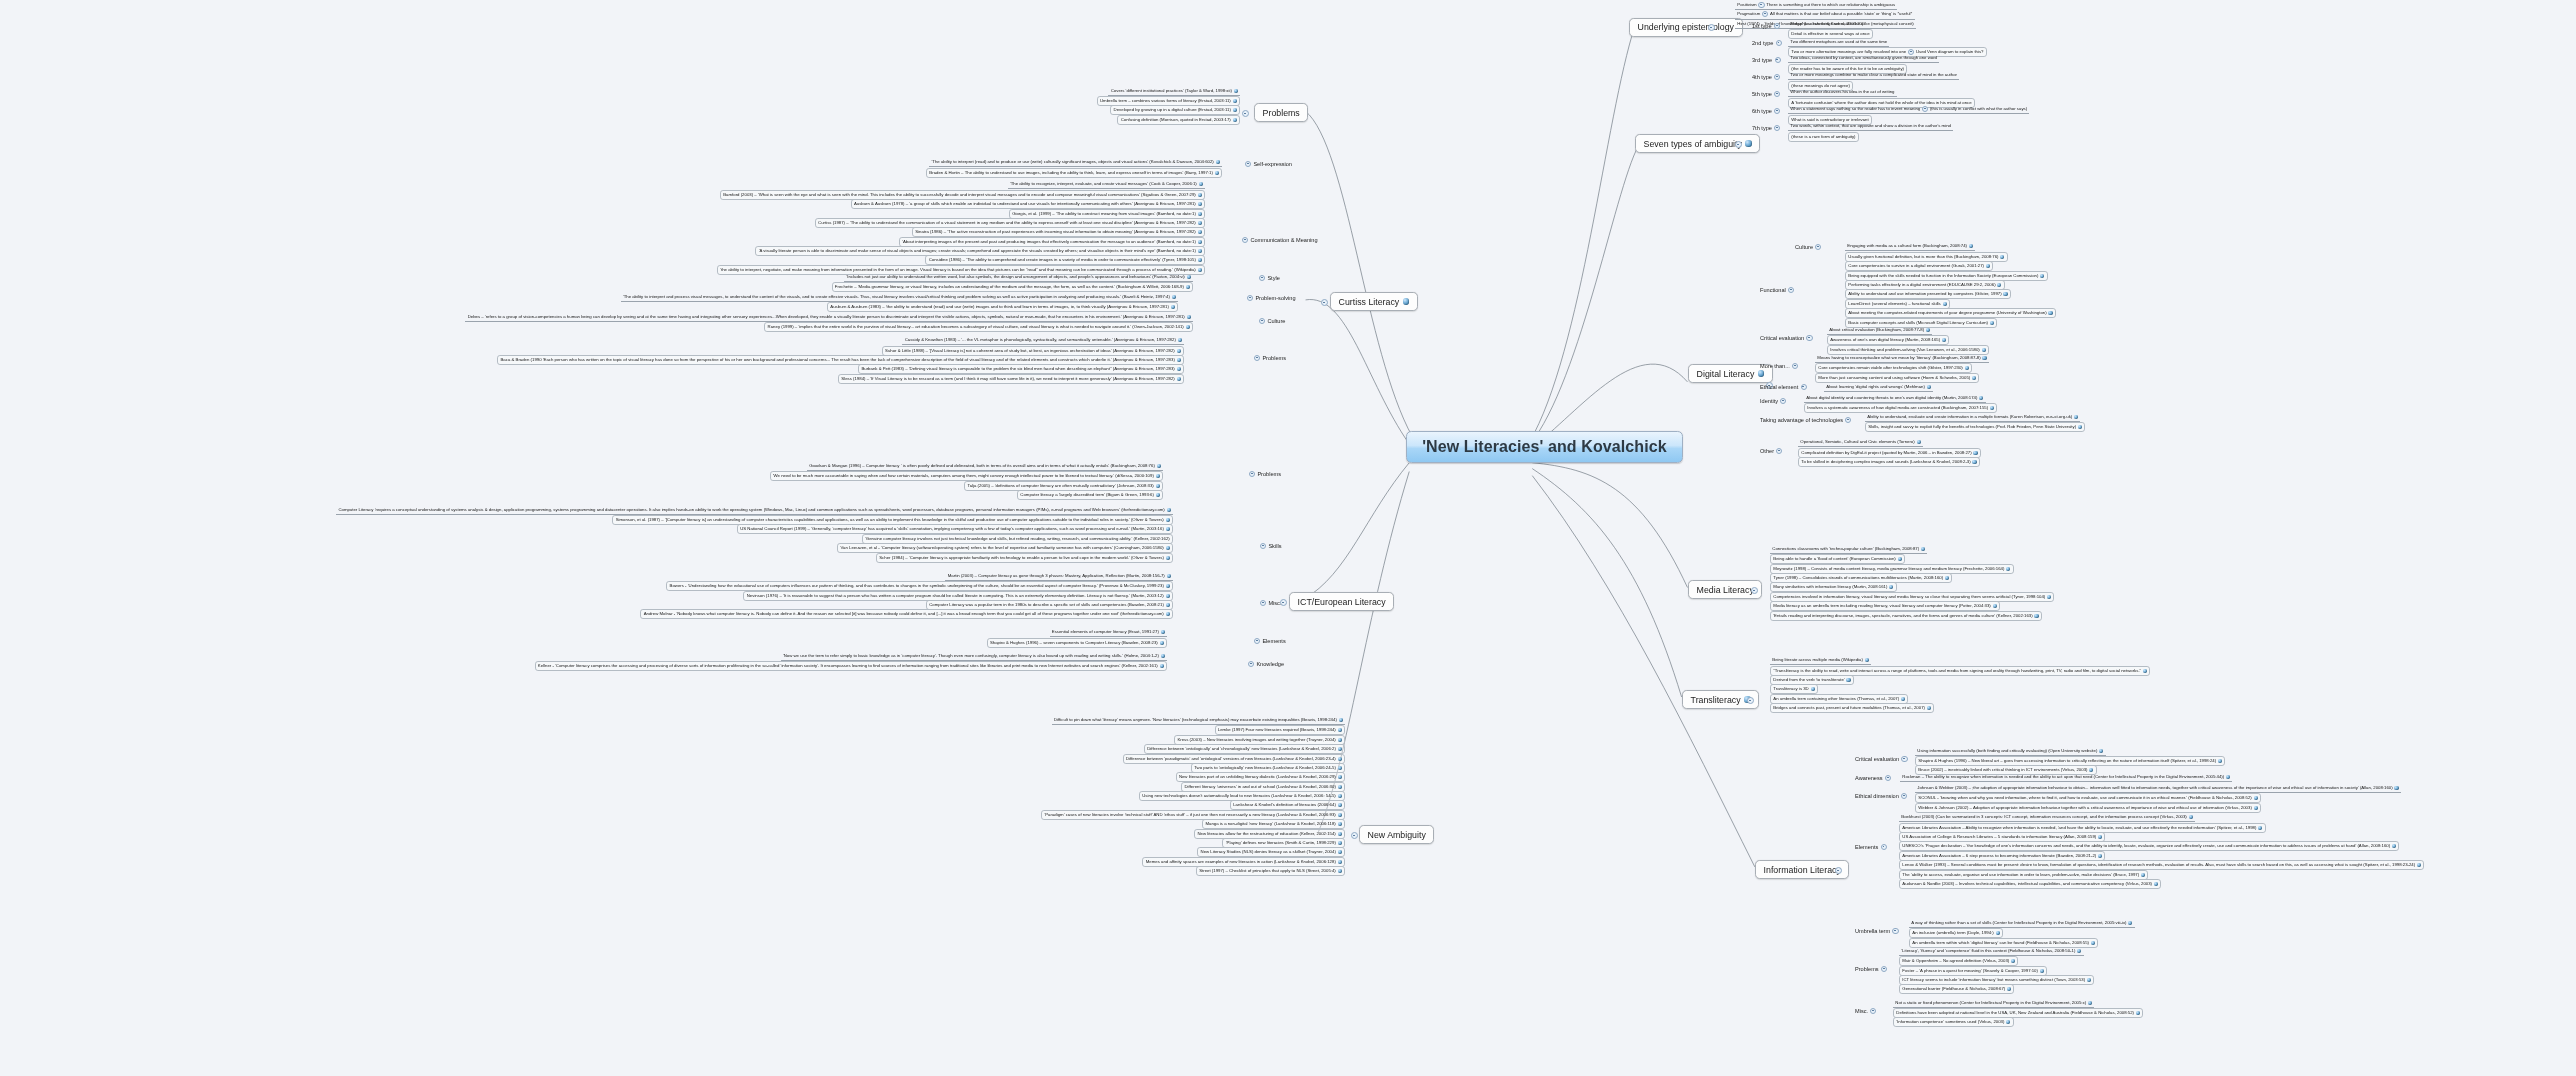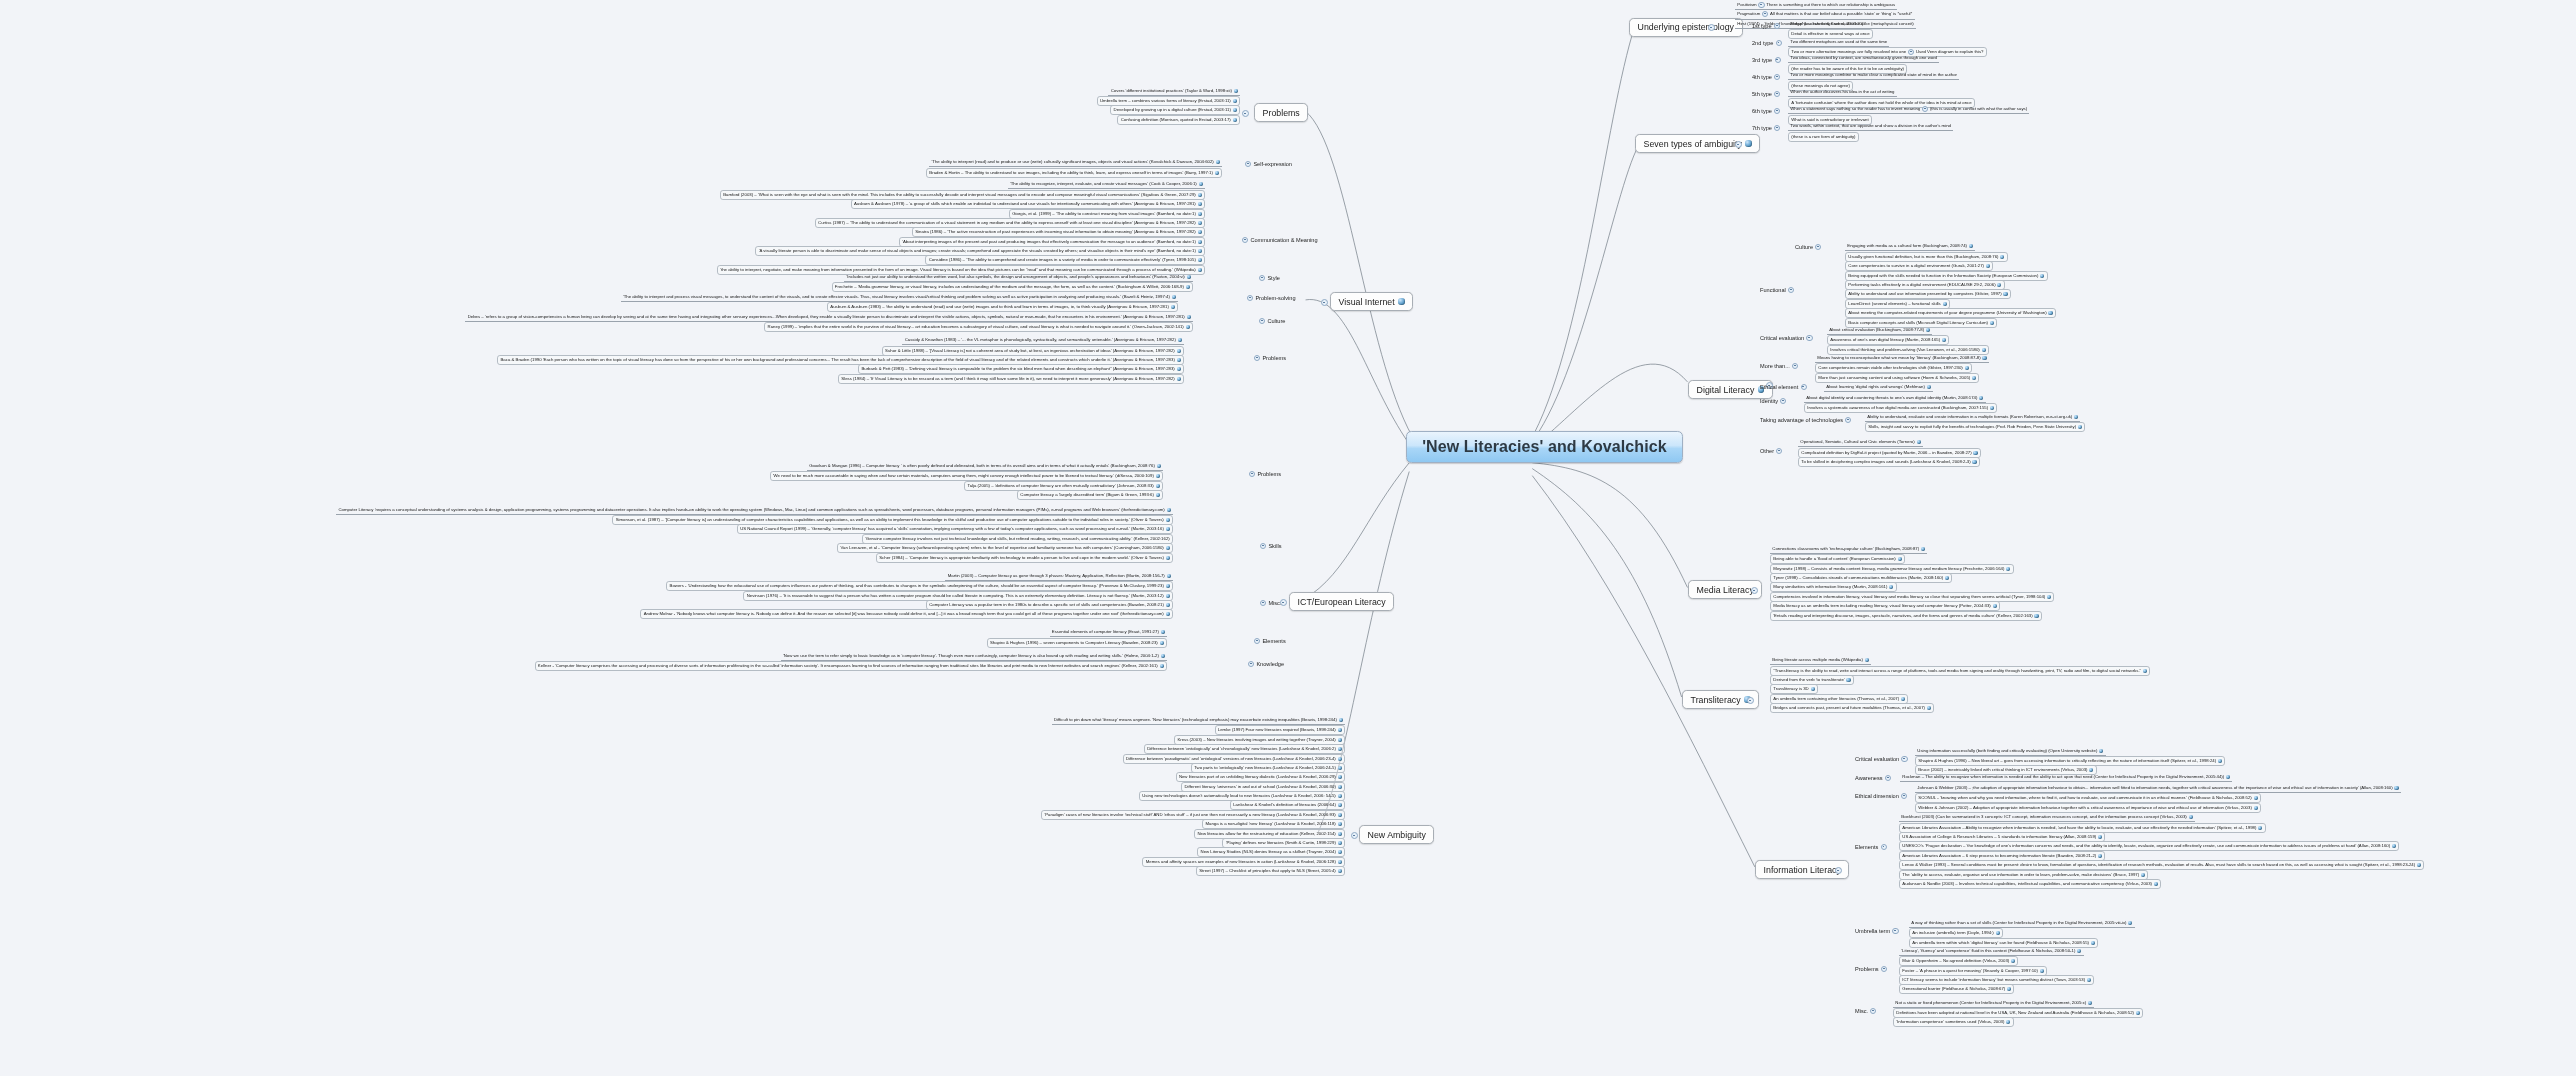--- a/index.html
+++ b/index.html
@@ -207,21 +207,21 @@
     <span>7th type</span>
       <span class="bub sm"></span>
   </div>
   <div class="leaf" style="left:1788px;top:122px;">
       <span>Two words, within context, that are opposite and show a division in the author's mind</span>
     </div>
   <div class="leaf boxed" style="left:1788px;top:132px;">
       <span>(these is a rare form of ambiguity)</span>
     </div>
 
-  <div class="mainnode" style="left:1688px;top:380px;align-items:center;">
+  <div class="mainnode" style="left:1688px;top:364px;align-items:center;">
     <span>Digital Literacy</span>
     <span class="globe big"></span>
   </div>
   <span class="bub" style="position:absolute;left:1766px;top:382px;"></span>
 
   <div class="cat" style="left:1795px;top:244px;">
       <span>Culture</span>
       <span class="bub sm"></span>
     </div>
   <div class="leaf" style="left:1845px;top:242px;">
@@ -581,21 +581,21 @@
   <div class="leaf boxed ra" style="right:1336px;top:105px;">
       <span>Developed by growing up in a digital culture (Erstad, 2003:11)</span>
       <span class="globe"></span>
     </div>
   <div class="leaf boxed ra" style="right:1336px;top:115px;">
       <span>Confusing definition (Morrison, quoted in Erstad, 2003:17)</span>
       <span class="globe"></span>
     </div>
 
   <div class="mainnode" style="left:1330px;top:292px;">
-    <span>Visual Internet</span>
+    <span>Curtiss Literacy</span>
     <span class="globe big"></span>
   </div>
   <span class="bub" style="position:absolute;left:1321px;top:299px;"></span>
 
   <div class="cat r" style="left:1245px;top:161px;">
       <span>Self-expression</span>
       <span class="bub sm"></span>
     </div>
   <div class="leaf ra" style="right:1354px;top:158px;">
       <span>'The ability to interpret (read) and to produce or use (write) culturally significant images, objects and visual actions' (Kovalchick &amp; Dawson, 2004:602)</span>

